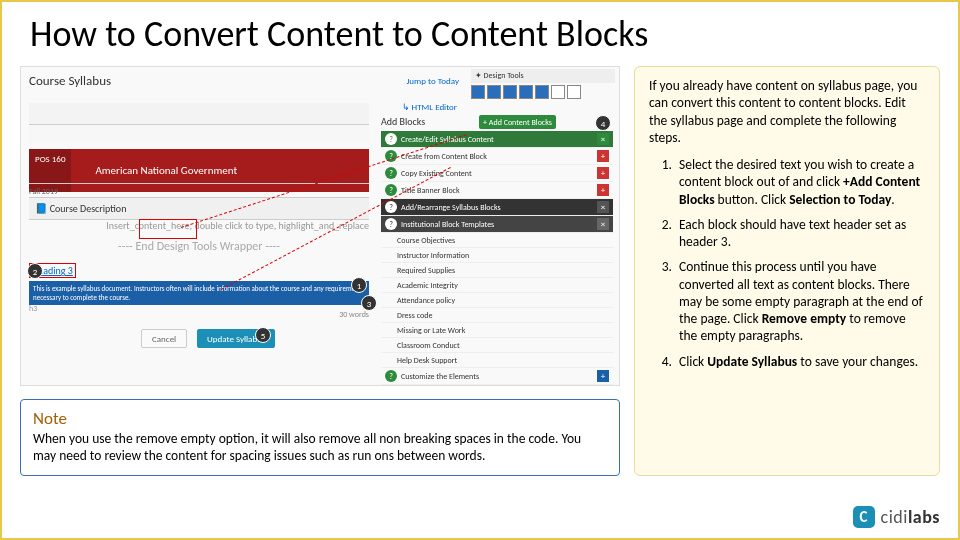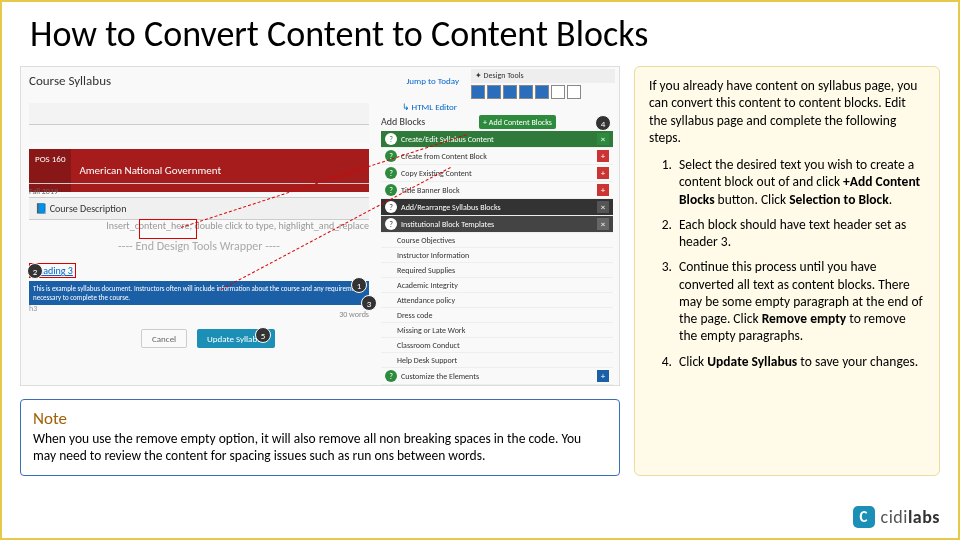--- a/index.html
+++ b/index.html
@@ -50,21 +50,21 @@
   .sp-addblocks-hdr{position:absolute;top:48px;left:360px;width:90px;font-size:10px;color:#333;}
   .sp-btn-add{position:absolute;top:48px;left:458px;background:#2e8b3d;color:#fff;font-size:8px;padding:2px 4px;border-radius:2px;}
   .sp-panel{position:absolute;left:360px;width:232px;font-size:8px;color:#333;}
   .sp-row{display:flex;align-items:center;padding:2px 4px;border-bottom:1px solid #eee;}
   .sp-row .q{width:12px;height:12px;background:#2e8b3d;color:#fff;border-radius:50%;text-align:center;line-height:12px;margin-right:4px;font-size:8px;}
   .sp-row .plus{margin-left:auto;width:12px;height:12px;background:#c33;color:#fff;text-align:center;line-height:12px;font-size:9px;}
   .sp-row.green{background:#2f7a3a;color:#fff;}
   .sp-row.dark{background:#333;color:#fff;}
   .sp-course-banner{position:absolute;top:82px;left:8px;width:340px;height:43px;background:#a61c1c;color:#fff;display:flex;align-items:center;}
   .sp-course-banner .code{background:#8a1717;height:100%;padding:4px 6px;font-size:9px;line-height:11px;text-align:center;}
-  .sp-course-banner .name{padding-left:8px;font-size:11px;}
+  .sp-course-banner .name{padding-left:24px;font-size:11px;}
   .sp-fall{position:absolute;top:116px;left:8px;width:340px;font-size:8px;color:#666;border-top:1px solid #ccc;padding:2px 0;}
   .sp-cd{position:absolute;top:130px;left:8px;width:340px;background:#f0f0f0;padding:4px 6px;font-size:10px;color:#333;border-top:1px solid #ccc;border-bottom:1px solid #ccc;}
   .sp-red-annot{position:absolute;left:8px;top:152px;width:340px;height:1px;}
   .sp-red-annot::after{content:"";position:absolute;width:56px;height:18px;border:1px solid #d00;left:110px;top:0;}
   .sp-hint{position:absolute;top:152px;left:8px;width:340px;font-size:10px;color:#999;text-align:right;}
   .sp-wrap{position:absolute;top:172px;left:8px;width:340px;font-size:12px;color:#aaa;text-align:center;}
   .sp-h3{position:absolute;top:196px;left:8px;font-size:10px;color:#06c;text-decoration:underline;border:1px solid #d00;padding:0 2px;}
   .sp-bluebar{position:absolute;top:214px;left:8px;width:340px;background:#1b5fa7;color:#fff;font-size:7px;padding:3px 4px;}
   .sp-circle{position:absolute;width:16px;height:16px;background:#333;color:#fff;border-radius:50%;text-align:center;line-height:16px;font-size:9px;border:1px solid #fff;}
   .sp-words{position:absolute;top:242px;right:250px;font-size:8px;color:#888;}
@@ -252,21 +252,21 @@
     <div class="note-box">
       <div class="note-title">Note</div>
       <div class="note-body">When you use the remove empty option, it will also remove all non breaking spaces in the code. You may need to review the content for spacing issues such as run ons between words.</div>
     </div>
   </div>
 
   <div class="right-col">
     <div class="intro">If you already have content on syllabus page, you can convert this content to content blocks. Edit the syllabus page and complete the following steps.</div>
     <ol>
       <li>
-        <span>Select the desired text you wish to create a content block out of and click </span><b>+Add Content Blocks</b><span> button. Click </span><b>Selection to Block</b><span>.</span>
+        <span>Select the desired text you wish to create a content block out of and click </span><b>+Add Content Blocks</b><span> button. Click </span><b>Selection to Today</b><span>.</span>
       </li>
       <li>Each block should have text header set as header 3.</li>
       <li>
         <span>Continue this process until you have converted all text as content blocks. There may be some empty paragraph at the end of the page. Click </span><b>Remove empty</b><span> to remove the empty paragraphs.</span>
       </li>
       <li>
         <span>Click </span><b>Update Syllabus</b><span> to save your changes.</span>
       </li>
     </ol>
   </div>

